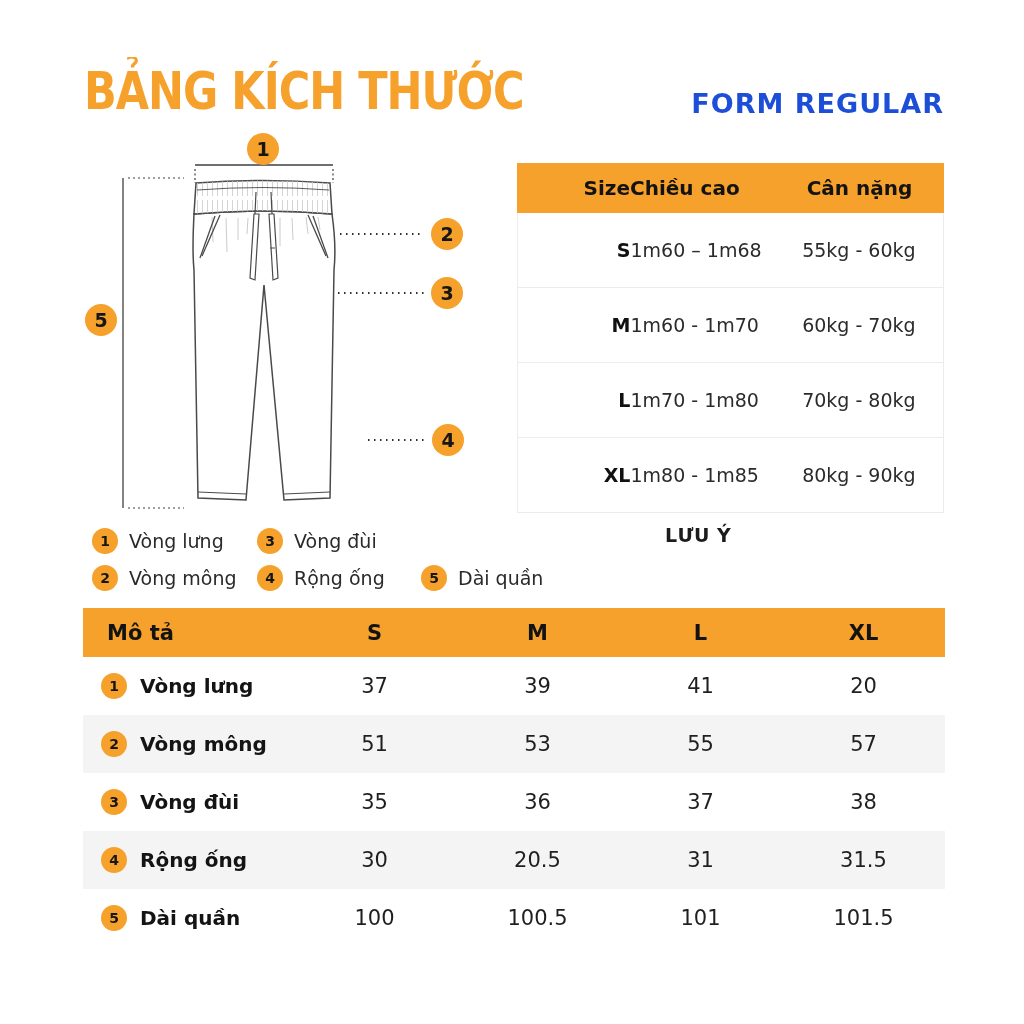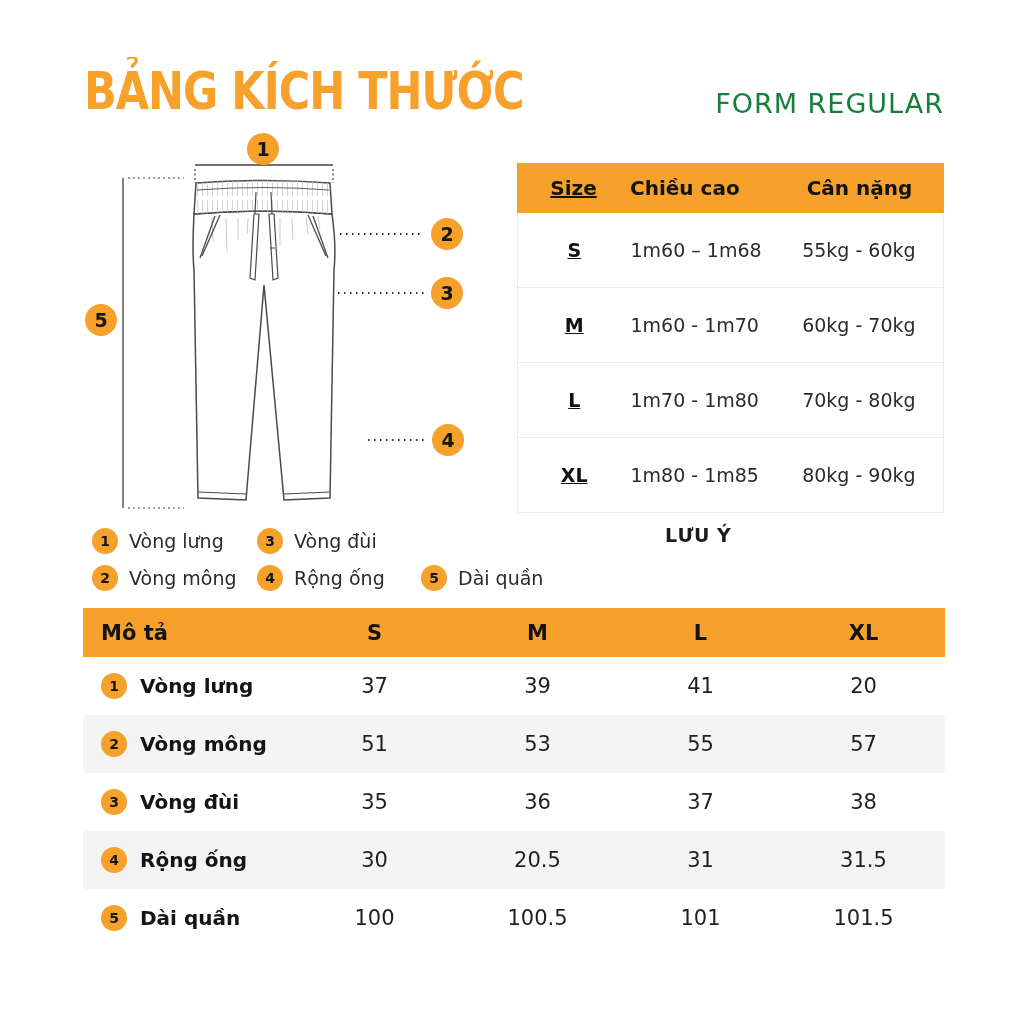--- a/index.html
+++ b/index.html
@@ -7,49 +7,49 @@
     position:relative; width:1024px; height:1009px; background:#ffffff;
     font-family:"DejaVu Sans","Liberation Sans",sans-serif; color:#1d1d1d; overflow:hidden;
   }
   
   .title {
     position:absolute; left:84px; top:62px; font-size:43px; font-weight:bold;
     color:#F5A12B; letter-spacing:-1px; white-space:nowrap;
     transform:scaleY(1.18); transform-origin:left top;
   }
   .form-label {
-    position:absolute; top:88px; right:80px; font-size:27px; font-weight:normal;
-    letter-spacing:1px; color:#15803d; white-space:nowrap;
+    position:absolute; top:88px; right:80px; font-size:27px; font-weight:bold;
+    letter-spacing:1px; color:#1d4ed8; white-space:nowrap;
   }
   
   .diagram { position:absolute; left:80px; top:130px; }
   
   .legend-item { position:absolute; display:flex; align-items:center; gap:11px; font-size:19px; color:#2a2a2a; white-space:nowrap; }
   .badge {
     display:inline-flex; align-items:center; justify-content:center; flex:0 0 auto;
     width:26px; height:26px; border-radius:50%; background:#F5A12B;
     color:#161616; font-size:14px; font-weight:bold;
   }
   
   .note { position:absolute; left:665px; top:524px; font-size:19px; color:#1c1c1c; }
   .note-title { font-weight:bold; margin-bottom:3px; letter-spacing:0.5px; }
   
   .size-table { position:absolute; left:517px; top:163px; width:427px; }
   .st-header { display:flex; height:50px; background:#F5A12B; align-items:center; font-weight:bold; font-size:20px; color:#131313; }
-  .st-c1 { width:113px; text-align:center;text-decoration:underline; }
+  .st-c1 { width:113px; text-align:right; }
   .st-c2 { width:145px; text-align:left; }
   .st-c3 { width:169px; text-align:center; }
   .st-body { border:1px solid #ececec; border-top:none; }
   .st-row { display:flex; height:74px; align-items:center; font-size:19px; color:#2b2b2b; border-bottom:1px solid #ececec; }
   .st-row:last-child { border-bottom:none; }
   .st-size { font-weight:bold; color:#111; }
   
   .meas-table { position:absolute; left:83px; top:608px; width:862px; }
   .mt-header { display:flex; height:49px; background:#F5A12B; align-items:center; font-weight:bold; font-size:21px; color:#131313; }
-  .mt-label-col { width:210px; box-sizing:border-box; padding-left:18px; }
+  .mt-label-col { width:210px; box-sizing:border-box; padding-left:24px; }
   .mt-val-col { width:163px; text-align:center; }
   .mt-row { display:flex; height:58px; align-items:center; font-size:21px; color:#1f1f1f; background:#ffffff; }
   .mt-row.alt { background:#f4f4f4; }
   .mt-label-cell { width:210px; box-sizing:border-box; padding-left:18px; display:flex; align-items:center; gap:13px; }
   .mt-label-text { font-weight:bold; font-size:20px; color:#141414; }
 </style>
 </head>
 <body>
 
 <div class="canvas">

